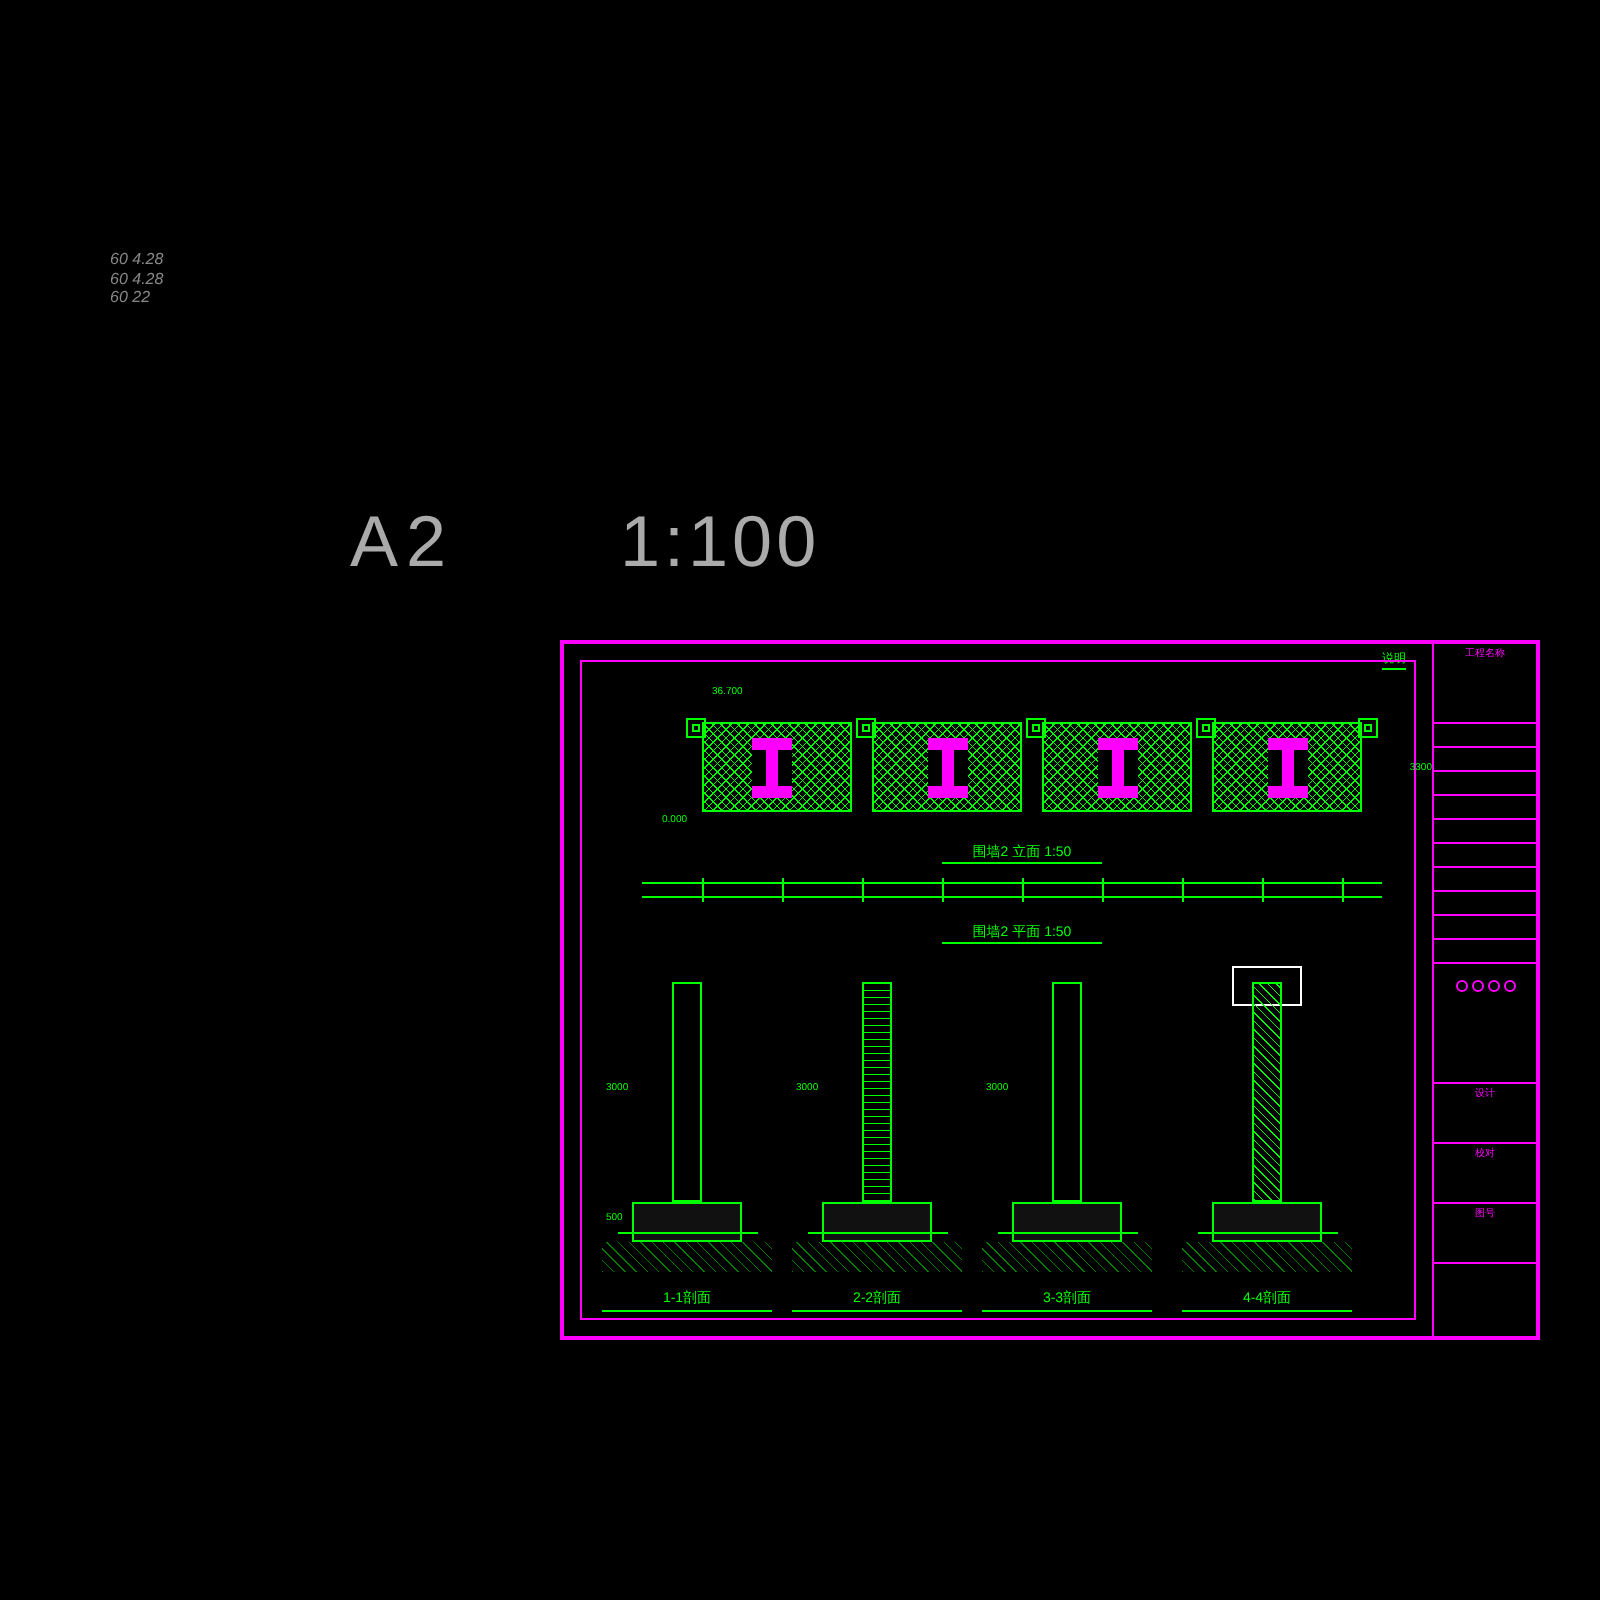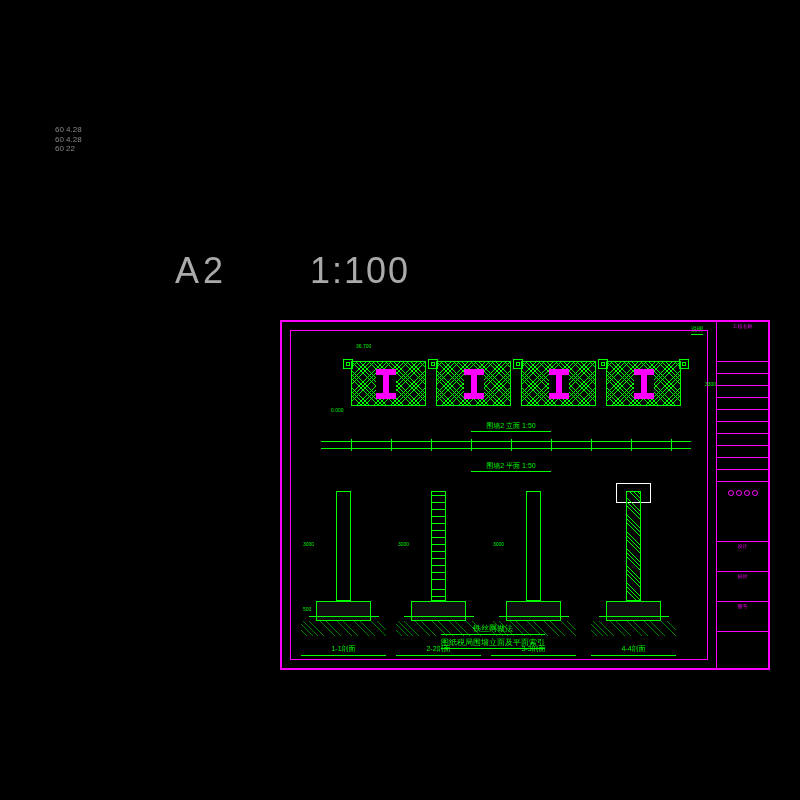--- a/index.html
+++ b/index.html
@@ -9,20 +9,21 @@
     height: 800px;
     overflow: hidden;
     font-family: Arial, sans-serif;
     position: relative;
   }
   .meta-text {
     position: absolute;
     color: #888;
     font-size: 8px;
     line-height: 1.2;
+    font-style: italic;
   }
   .sheet-label {
     position: absolute;
     top: 250px;
     left: 175px;
     color: #aaa;
     font-size: 36px;
     font-weight: 300;
     letter-spacing: 4px;
   }
@@ -327,24 +328,20 @@
 
     <div class="section" style="left:300px">
       <div class="cap-detail"></div>
       <div class="column" style="background:repeating-linear-gradient(45deg,#0f0 0,#0f0 0.5px,transparent 0.5px,transparent 3px)"></div>
       <div class="footing"></div>
       <div class="footing-base"></div>
       <div class="ground-hatch"></div>
       <div class="section-title">4-4剖面</div>
     </div>
 
-    <div class="main-title">
-      <div style="border-bottom:1px solid #0f0;margin-bottom:2px">铁丝网做法</div>
-      <div style="border-bottom:1px solid #0f0">图纸税局围墙立面及平面索引</div>
-    </div>
   </div>
 
   <div class="title-block">
     <div class="tb-row" style="height:40px">
         <div class="tb-text">工程名称</div>
       </div>
     <div class="tb-row" style="height:120px;background:repeating-linear-gradient(0deg,transparent 0,transparent 11px,#f0f 11px,#f0f 12px)"></div>
     <div class="tb-row" style="height:60px">
       <div style="display:flex;justify-content:center;gap:2px;padding-top:8px">
         <div style="width:6px;height:6px;border:1px solid #f0f;border-radius:50%"></div>

